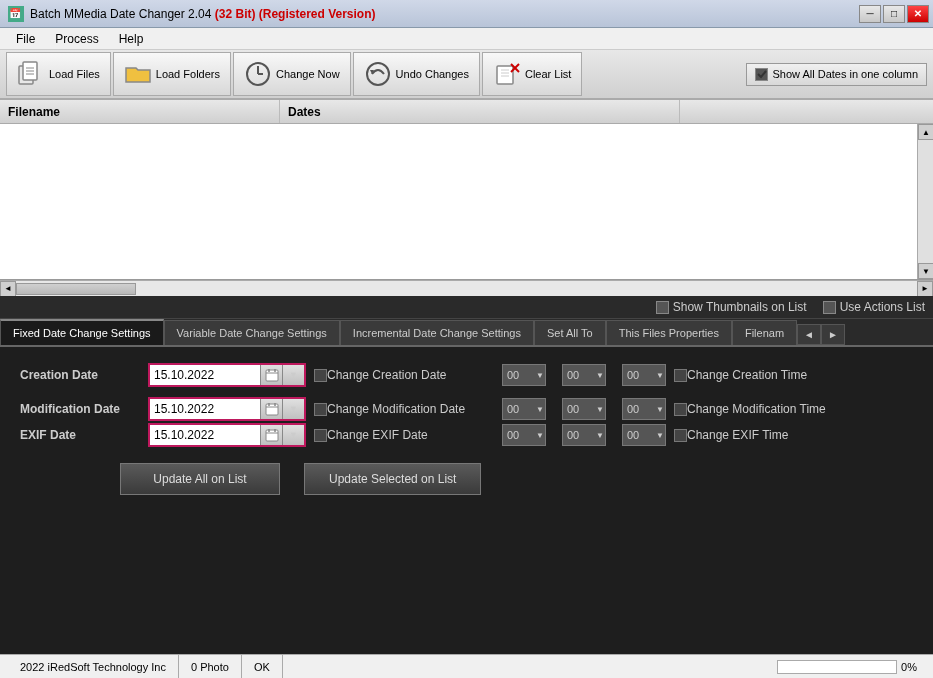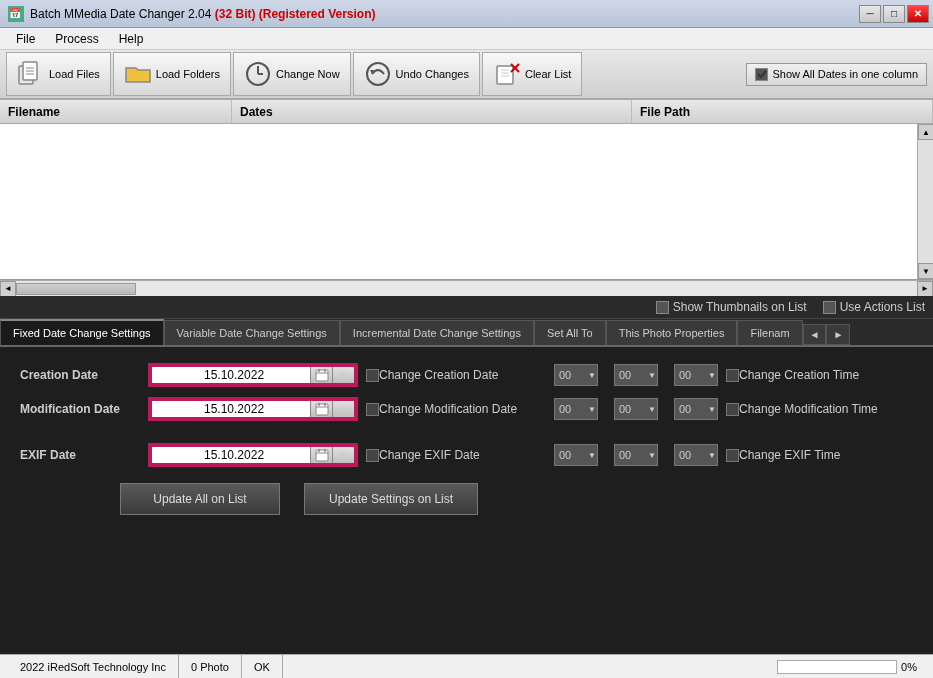--- a/index.html
+++ b/index.html
@@ -84,21 +84,21 @@
     .file-list-header {
       background: linear-gradient(to bottom, #e8e8e8, #d0d0d0);
       height: 24px;
       display: flex;
       align-items: center;
       border-bottom: 1px solid #aaa;
       font-weight: bold;
       font-size: 12px;
     }
     .file-list-col { padding: 0 8px; border-right: 1px solid #bbb; height: 100%; display: flex; align-items: center; }
-    .col-filename { width: 232px; }
+    .col-filename { width: 280px; }
     .col-dates { width: 400px; }
     .col-filepath { flex: 1; }
     .file-list-body { height: calc(100% - 24px); overflow-y: auto; position: relative; }
     .scroll-right {
       position: absolute; right: 0; top: 0; width: 16px; height: 100%;
       background: #e0e0e0; border-left: 1px solid #aaa;
       display: flex; flex-direction: column; justify-content: space-between;
     }
     .scroll-btn { width: 16px; height: 16px; background: #d0d0d0; border: 1px solid #999; text-align: center; cursor: pointer; font-size: 8px; display: flex; align-items: center; justify-content: center; }
 
@@ -148,21 +148,21 @@
 
     
     .settings-panel {
       background: #1e1e1e;
       flex: 1;
       padding: 16px 20px;
       color: #ccc;
     }
     .date-input {
       display: flex; align-items: center;
-      background: white; border: 4px solid #be185d; height: 24px; overflow: hidden; padding-left: 48px;
+      background: white; border: 2px solid #be185d; height: 24px; overflow: hidden;
     }
     .date-input input {
       border: none; outline: none; width: 110px; padding: 0 4px; font-size: 12px;
       height: 100%; background: white;
     }
     .date-input-btn {
       width: 22px; height: 100%; background: linear-gradient(to bottom, #e0e0e0, #c0c0c0);
       border-left: 1px solid #888; cursor: pointer;
       display: flex; align-items: center; justify-content: center; font-size: 9px;
     }
@@ -298,23 +298,20 @@
   </div>
 
   <div class="file-list-area">
     <div class="file-list-header">
       <div class="file-list-col col-filename">
         <span>Filename</span>
       </div>
       <div class="file-list-col col-dates">
         <span>Dates</span>
       </div>
-      <div class="file-list-col col-filepath">
-        <span>File Path</span>
-      </div>
     </div>
     <div class="file-list-body">
       <div class="scroll-right">
         <div class="scroll-btn">▲</div>
         <div class="scroll-btn">▼</div>
       </div>
     </div>
   </div>
 
   <div class="h-scroll">
@@ -336,21 +333,21 @@
         <div class="cb-square"></div>
         <span>Use Actions List</span>
       </div>
     </div>
 
     <div class="tabs-row">
       <div class="tab active">Fixed Date Change Settings</div>
       <div class="tab">Variable Date Change Settings</div>
       <div class="tab">Incremental Date Change Settings</div>
       <div class="tab">Set All To</div>
-      <div class="tab">This Photo Properties</div>
+      <div class="tab">This Files Properties</div>
       <div class="tab">Filenam</div>
       <div class="tab-nav-btn">◄</div>
       <div class="tab-nav-btn">►</div>
     </div>
 
     <div class="settings-panel">
 
       <div style="display:flex; align-items:center; gap:8px; margin-bottom:10px;">
         <span style="width:120px; color:#ccc; font-size:12px; font-weight:bold;">Creation Date</span>
         <div class="date-input">
@@ -382,21 +379,21 @@
             <select><option>00</option></select>
             <span class="sel-arrow">▼</span>
           </div>
         </div>
         <label class="cb-label">
           <div class="cb-small"></div>
           <span class="time-change-label">Change Creation Time</span>
         </label>
       </div>
 
-      <div style="display:flex; align-items:center; gap:8px; margin-bottom:22px;">
+      <div style="display:flex; align-items:center; gap:8px; margin-bottom:2px;">
         <span style="width:120px; color:#ccc; font-size:12px; font-weight:bold;">Modification Date</span>
         <div class="date-input">
           <input type="text" value="15.10.2022" style="width: 110px;">
           <div class="date-input-btn">
             <svg width="14" height="14" viewBox="0 0 14 14">
                 <rect x="1" y="2" width="12" height="11" rx="1" fill="white" stroke="#888"></rect>
                 <line x1="4" y1="1" x2="4" y2="4" stroke="#888" stroke-width="1.5"></line>
                 <line x1="10" y1="1" x2="10" y2="4" stroke="#888" stroke-width="1.5"></line>
                 <line x1="1" y1="5" x2="13" y2="5" stroke="#888"></line>
               </svg>
@@ -460,21 +457,21 @@
           </div>
         </div>
         <label class="cb-label">
           <div class="cb-small"></div>
           <span class="time-change-label">Change EXIF Time</span>
         </label>
       </div>
 
       <div class="update-btns">
         <button class="update-btn">Update All on List</button>
-        <button class="update-btn">Update Settings on List</button>
+        <button class="update-btn">Update Selected on List</button>
       </div>
 
     </div>
   </div>
 
   <div class="status-bar">
     <div class="status-seg">
       <span>2022 iRedSoft Technology Inc</span>
     </div>
     <div class="status-seg">

